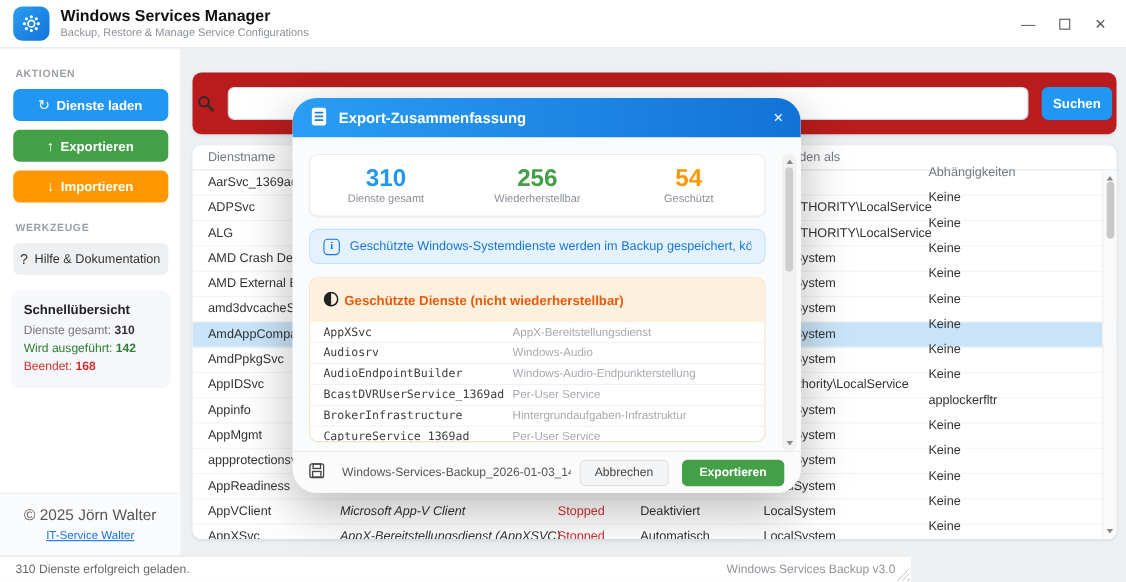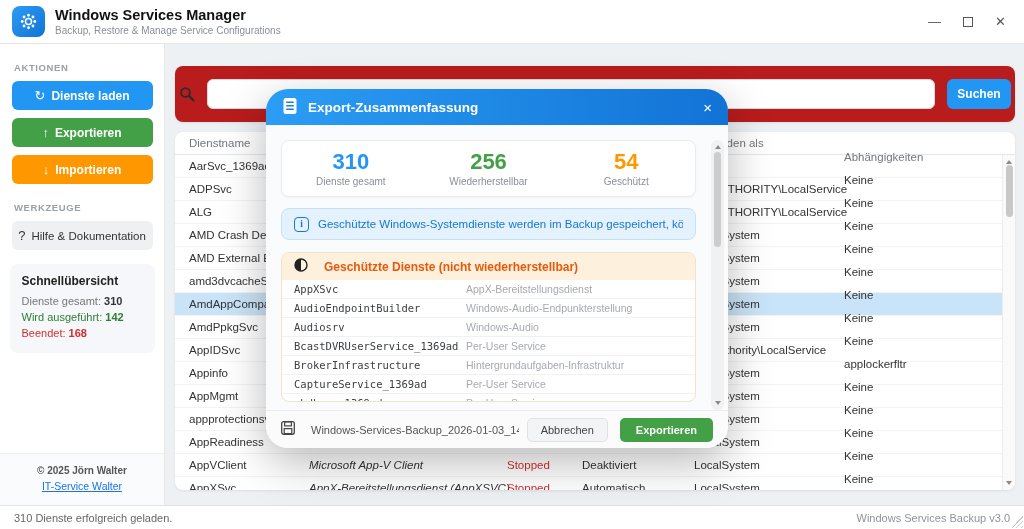--- a/index.html
+++ b/index.html
@@ -26,21 +26,21 @@
   .btn-gray { background:#eef0f2; color:#333; font-weight:400; font-size:11.5px; }
   .side-btn .bicon { font-size:13px; font-weight:400; }
   .mb16 { margin-bottom:16px; }
   .overview { width:145px; margin:14px auto 0 auto; background:#f5f7fa; border-radius:8px; padding:10px 12px; }
   .overview-title { font-size:12px; font-weight:700; margin-bottom:7px; color:#222; }
   .ov-line { font-size:11px; margin-bottom:4px; color:#777; }
   .ov-line b { font-weight:700; color:#333; }
   .ov-green, .ov-green b { color:#2e7d32; }
   .ov-red, .ov-red b { color:#d32f2f; }
   .side-footer { position:absolute; bottom:0; left:0; width:164px; background:#fafbfc; border-top:1px solid #eee; text-align:center; padding:11px 6px 12px 6px; }
-  .copyright { font-size:10px; color:#555; font-weight:700; margin-bottom:3px; }
+  .copyright { font-size:14px; color:#555; font-weight:400; margin-bottom:3px; }
   .side-link { font-size:10.5px; color:#1a73e8; text-decoration:underline; }
 
   
   .content { position:absolute; left:165px; top:44px; width:859px; height:461px; }
   .search-card { position:absolute; left:10px; top:22px; width:840px; height:56px; background:#b91c1c; border-radius:8px; box-shadow:0 1px 3px rgba(0,0,0,.08); display:flex; align-items:center; padding:0 4px; }
   .search-icon { margin-right:12px; display:flex; }
   .search-input { flex:1; height:30px; border:1px solid #d5d8dc; border-radius:6px; padding:0 10px; font-size:12px; font-family:inherit; outline:none; margin-right:12px; background:#fff; }
   .search-btn { width:64px; height:30px; background:#2196f3; color:#fff; border:none; border-radius:6px; font-size:12px; font-weight:600; cursor:pointer; font-family:inherit; }
 
   
@@ -69,34 +69,34 @@
   .modal-body { position:relative; flex:1; background:#fafbfc; overflow:hidden; padding:15px 32px 0 15px; }
   .stats-card { background:#fff; border:1px solid #ececec; border-radius:8px; box-shadow:0 1px 2px rgba(0,0,0,.04); display:flex; height:57px; align-items:center; margin-bottom:11px; }
   .stat { flex:1; text-align:center; }
   .stat-num { font-size:22px; font-weight:700; line-height:1.1; }
   .stat-label { font-size:10px; color:#8a8f98; margin-top:2px; }
   .n-blue { color:#2196f3; } .n-green { color:#43a047; } .n-orange { color:#ff9800; }
   .info-box { background:#e3f2fd; border:1px solid #c7e0f7; border-radius:8px; height:32px; display:flex; align-items:center; padding:0 12px; margin-bottom:12px; overflow:hidden; }
   .info-icon { width:15px; height:15px; border:1.4px solid #1976d2; border-radius:4px; color:#1976d2; font-size:9.5px; font-weight:700; display:flex; align-items:center; justify-content:center; flex-shrink:0; margin-right:9px; font-family:"Liberation Serif", serif; }
   .info-text { font-size:11.5px; color:#1976d2; white-space:nowrap; overflow:hidden; }
   .warn-card { border:1px solid #f3e2c8; border-radius:8px; overflow:hidden; height:150px; background:#fff; }
-  .warn-header { background:#fdf1dd; height:27px; display:flex; align-items:center; padding:0 12px; gap:16px; }
+  .warn-header { background:#fdf1dd; height:40px; display:flex; align-items:center; padding:0 12px; gap:5px; }
   .warn-title { font-size:12px; font-weight:700; color:#e8590c; }
   .plist-row { display:flex; align-items:center; height:19px; border-bottom:1px solid #f1f1f1; padding:0 12px; }
   .plist-name { width:172px; font-family:"DejaVu Sans Mono", monospace; font-size:10.5px; color:#3c4043; flex-shrink:0; }
   .plist-desc { font-size:10.5px; color:#a6aab0; white-space:nowrap; overflow:hidden; }
   .modal-scroll { right:4px; top:15px; height:270px; background:#f1f1f1; border-left:none; border-radius:6px; }
   .modal-scroll .thumb { top:12px; height:95px; background:#cdcdcd; }
   .modal-footer { height:38px; background:#fbfbfb; border-top:1px solid #ececec; display:flex; align-items:center; padding:0 15px; gap:8px; flex-shrink:0; }
   .file-name { font-size:11px; color:#555; margin-left:8px; flex:1; white-space:nowrap; overflow:hidden; }
   .btn-cancel { background:#f3f4f6; border:1px solid #e2e2e2; border-radius:5px; font-size:11px; color:#444; padding:5px 13px; cursor:pointer; font-family:inherit; }
   .btn-export { background:#43a047; border:none; border-radius:5px; font-size:11px; color:#fff; font-weight:700; padding:6px 16px; cursor:pointer; margin-left:4px; font-family:inherit; }
 
   
-  .statusbar { position:absolute; left:0; top:505px; width:1024px; height:24px; background:#fff; border-top:1px solid #e2e2e2; display:flex; align-items:center; padding:0 14px; z-index:6; }
+  .statusbar { position:absolute; left:0; top:505px; width:828px; height:24px; background:#fff; border-top:1px solid #e2e2e2; display:flex; align-items:center; padding:0 14px; z-index:6; }
   .status-left { font-size:11px; color:#666; }
   .status-right { margin-left:auto; font-size:11px; color:#8f9399; }
   .grip { position:absolute; right:1px; bottom:1px; width:12px; height:12px; background:
     linear-gradient(135deg, transparent 50%, #ccc 50%, #ccc 55%, transparent 55%, transparent 70%, #ccc 70%, #ccc 75%, transparent 75%, transparent 90%, #ccc 90%, #ccc 95%, transparent 95%); }
 </style>
 </head>
 <body>
 
 <div class="titlebar">
   <div class="logo">
@@ -357,26 +357,26 @@
             </svg>
         </span>
         <span class="warn-title">Geschützte Dienste (nicht wiederherstellbar)</span>
       </div>
       <div>
           <div class="plist-row">
             <span class="plist-name">AppXSvc</span>
             <span class="plist-desc">AppX-Bereitstellungsdienst</span>
           </div>
           <div class="plist-row">
+            <span class="plist-name">Audiosrv</span>
+            <span class="plist-desc">Windows-Audio</span>
+          </div>
+          <div class="plist-row">
             <span class="plist-name">AudioEndpointBuilder</span>
             <span class="plist-desc">Windows-Audio-Endpunkterstellung</span>
-          </div>
-          <div class="plist-row">
-            <span class="plist-name">Audiosrv</span>
-            <span class="plist-desc">Windows-Audio</span>
           </div>
           <div class="plist-row">
             <span class="plist-name">BcastDVRUserService_1369ad</span>
             <span class="plist-desc">Per-User Service</span>
           </div>
           <div class="plist-row">
             <span class="plist-name">BrokerInfrastructure</span>
             <span class="plist-desc">Hintergrundaufgaben-Infrastruktur</span>
           </div>
           <div class="plist-row">

